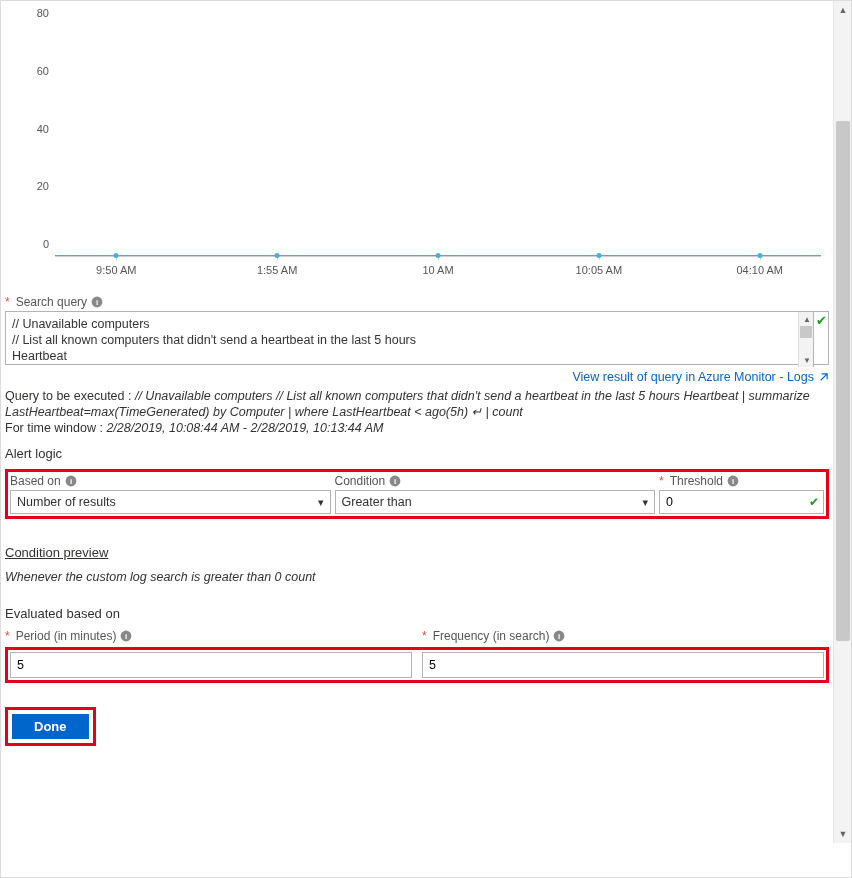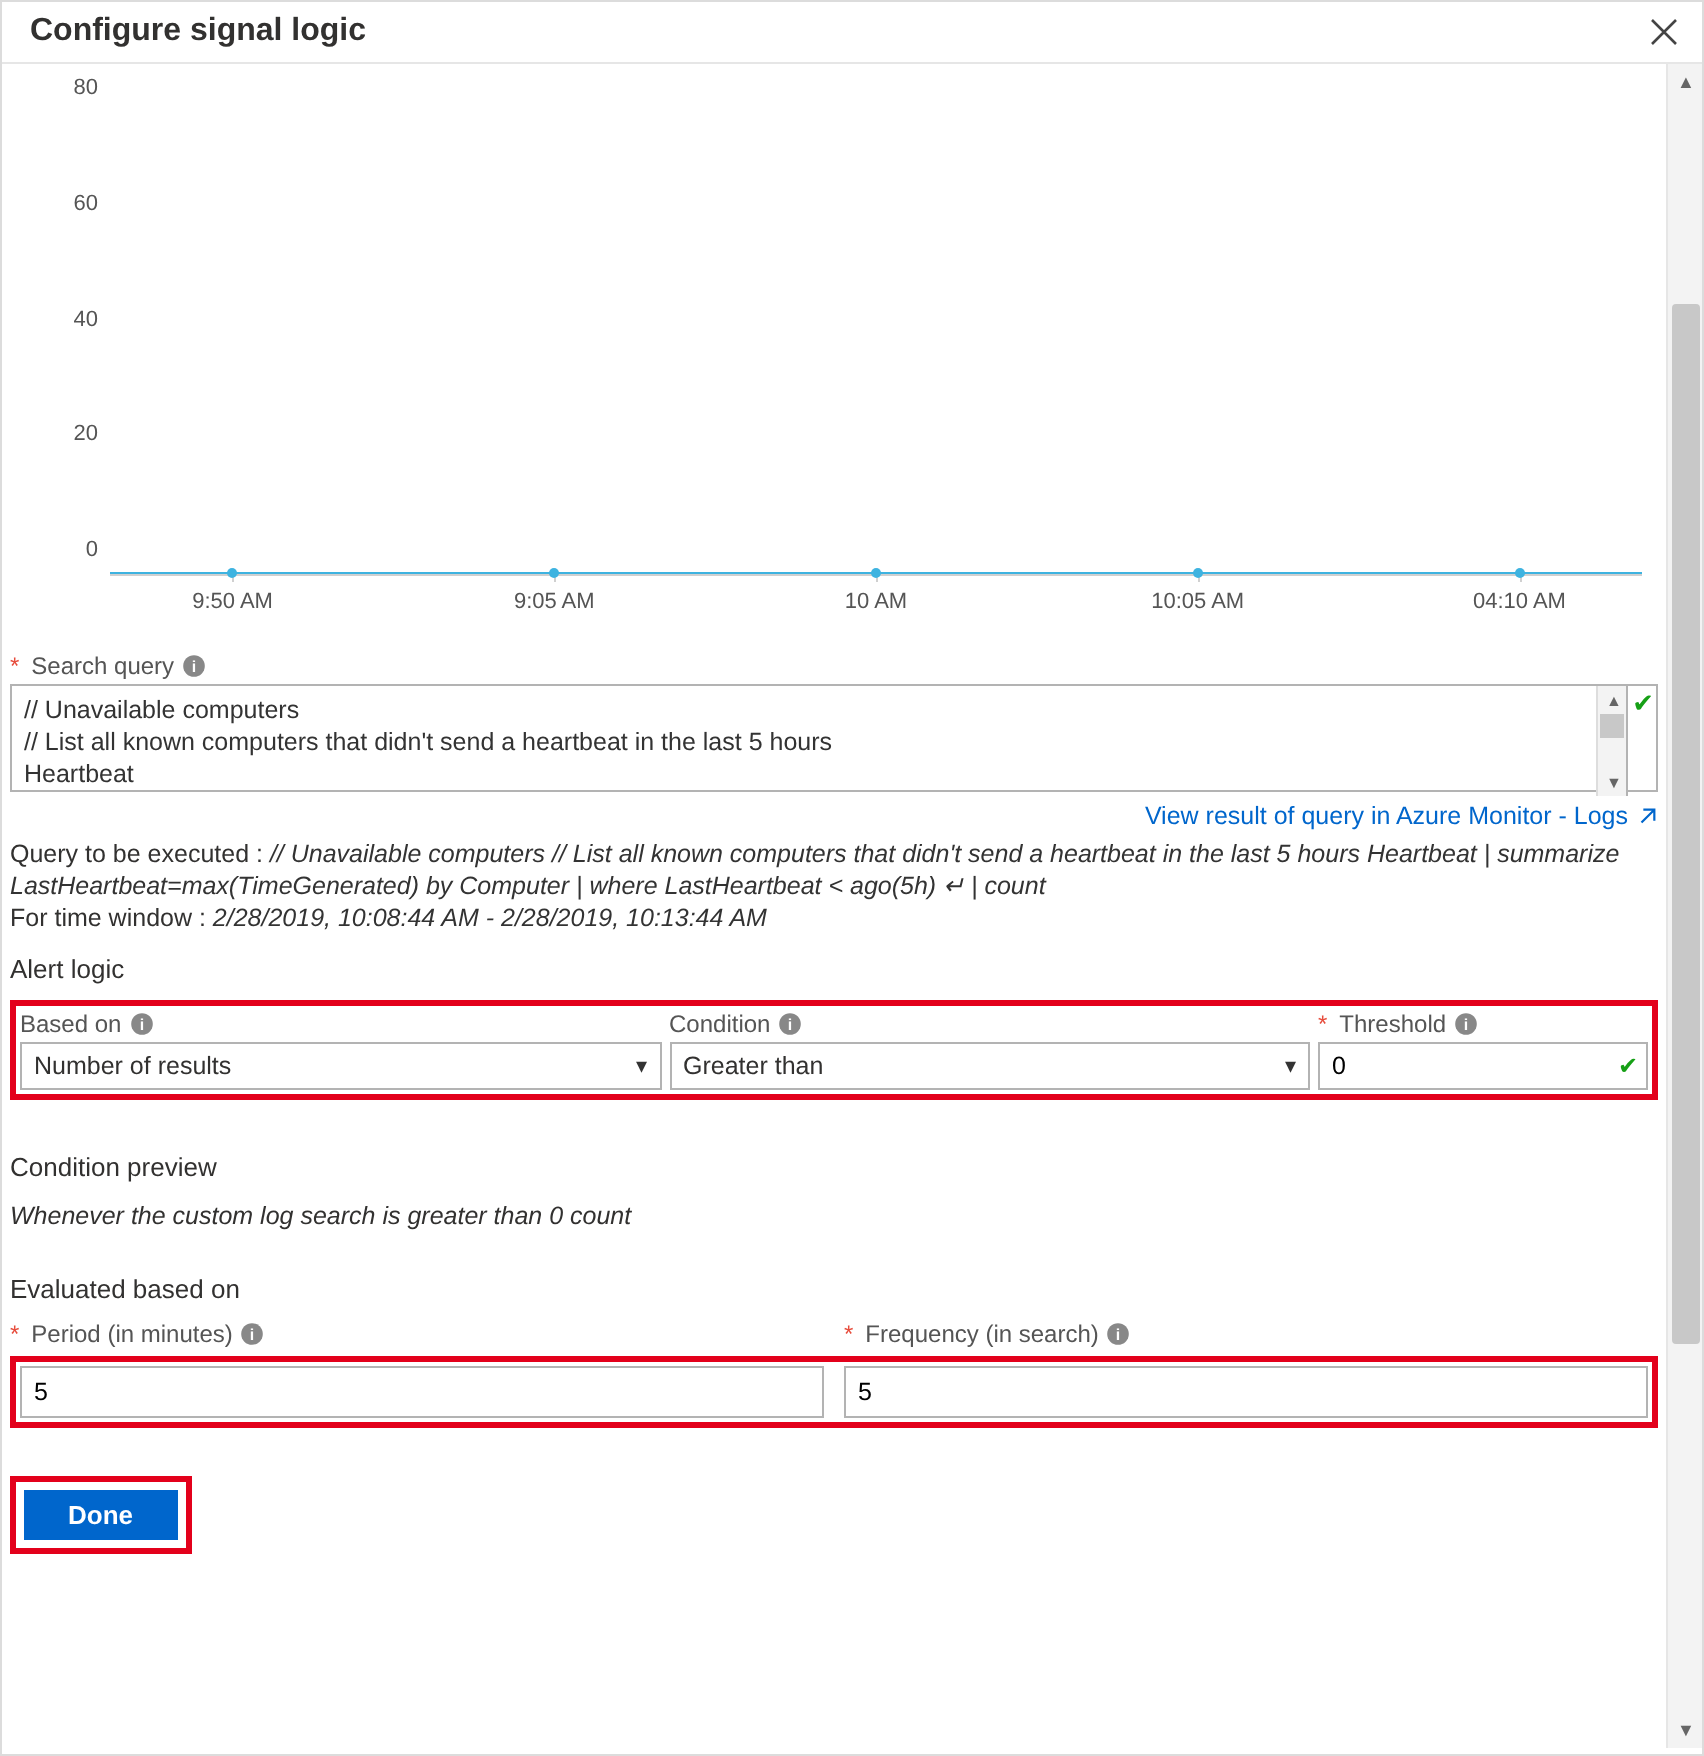--- a/index.html
+++ b/index.html
@@ -277,21 +277,21 @@
     .threshold-check {
       position: absolute;
       right: 5px;
       top: 5px;
       color: #16a016;
       font-size: 12px;
     }
     .preview {
       margin: 26px 4px 4px 4px;
     }
-    .preview-title { font-size: 13px; color:#323130; margin-bottom: 10px;}
+    .preview-title { font-size: 13px; color:#323130; margin-bottom: 10px; text-decoration: underline;}
     .preview-text { font-style: italic; font-size: 12.5px; }
     .eval-row {
       display: flex;
       gap: 10px;
       margin: 0 4px;
       border: 3px solid #e3001b;
       padding: 2px;
     }
     .eval-col { flex: 1;}
     .eval-input {
@@ -315,47 +315,37 @@
       font-size: 13px;
       font-weight: 600;
       cursor: pointer;
     }
   </style>
 </head>
 <body>
 
 <div class="panel">
 
-  <div class="header">
-    <h2>Configure signal logic</h2>
-    <button class="close-btn">
-      <span>
-        <svg viewBox="0 0 14 14">
-            <path d="M1 1 L13 13 M13 1 L1 13" stroke="#444" stroke-width="1.3"></path>
-          </svg>
-      </span>
-    </button>
-  </div>
 
   <div class="body">
     <div class="scroll-area">
 
       <div class="chart">
         <div class="chart-area" id="chart-area">
             <div class="y-tick" style="bottom: 0px;">0</div>
             <div class="y-tick" style="bottom: 57.75px;">20</div>
             <div class="y-tick" style="bottom: 115.5px;">40</div>
             <div class="y-tick" style="bottom: 173.25px;">60</div>
             <div class="y-tick" style="bottom: 231px;">80</div>
             <div class="zero-baseline"></div>
             <div class="tickmark" style="left: 8%;"></div>
             <div class="x-tick" style="left: 8%;">9:50 AM</div>
             <div class="dot" style="left: 8%;"></div>
             <div class="tickmark" style="left: 29%;"></div>
-            <div class="x-tick" style="left: 29%;">9:05 AM</div>
+            <div class="x-tick" style="left: 29%;">1:55 AM</div>
             <div class="dot" style="left: 29%;"></div>
             <div class="tickmark" style="left: 50%;"></div>
             <div class="x-tick" style="left: 50%;">10 AM</div>
             <div class="dot" style="left: 50%;"></div>
             <div class="tickmark" style="left: 71%;"></div>
             <div class="x-tick" style="left: 71%;">10:05 AM</div>
             <div class="dot" style="left: 71%;"></div>
             <div class="tickmark" style="left: 92%;"></div>
             <div class="x-tick" style="left: 92%;">04:10 AM</div>
             <div class="dot" style="left: 92%;"></div>

